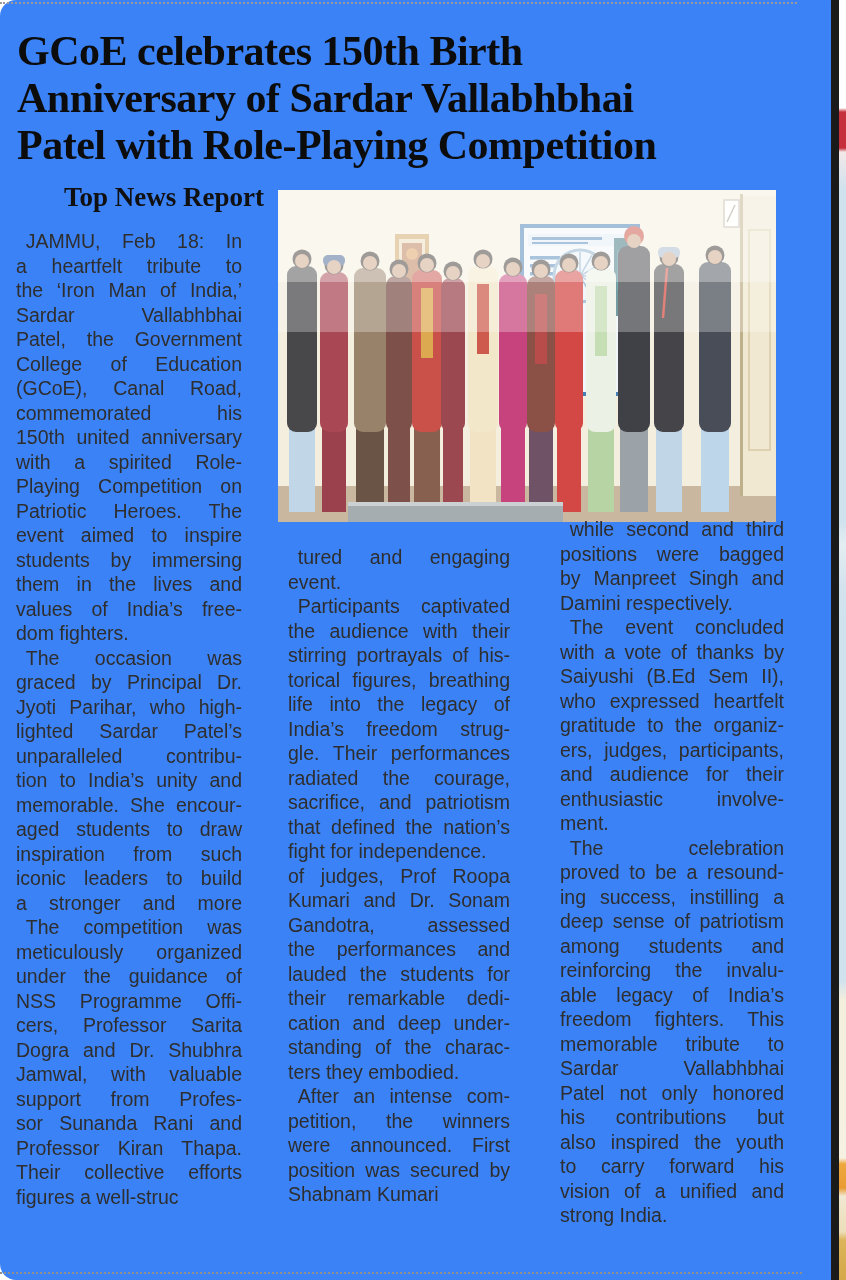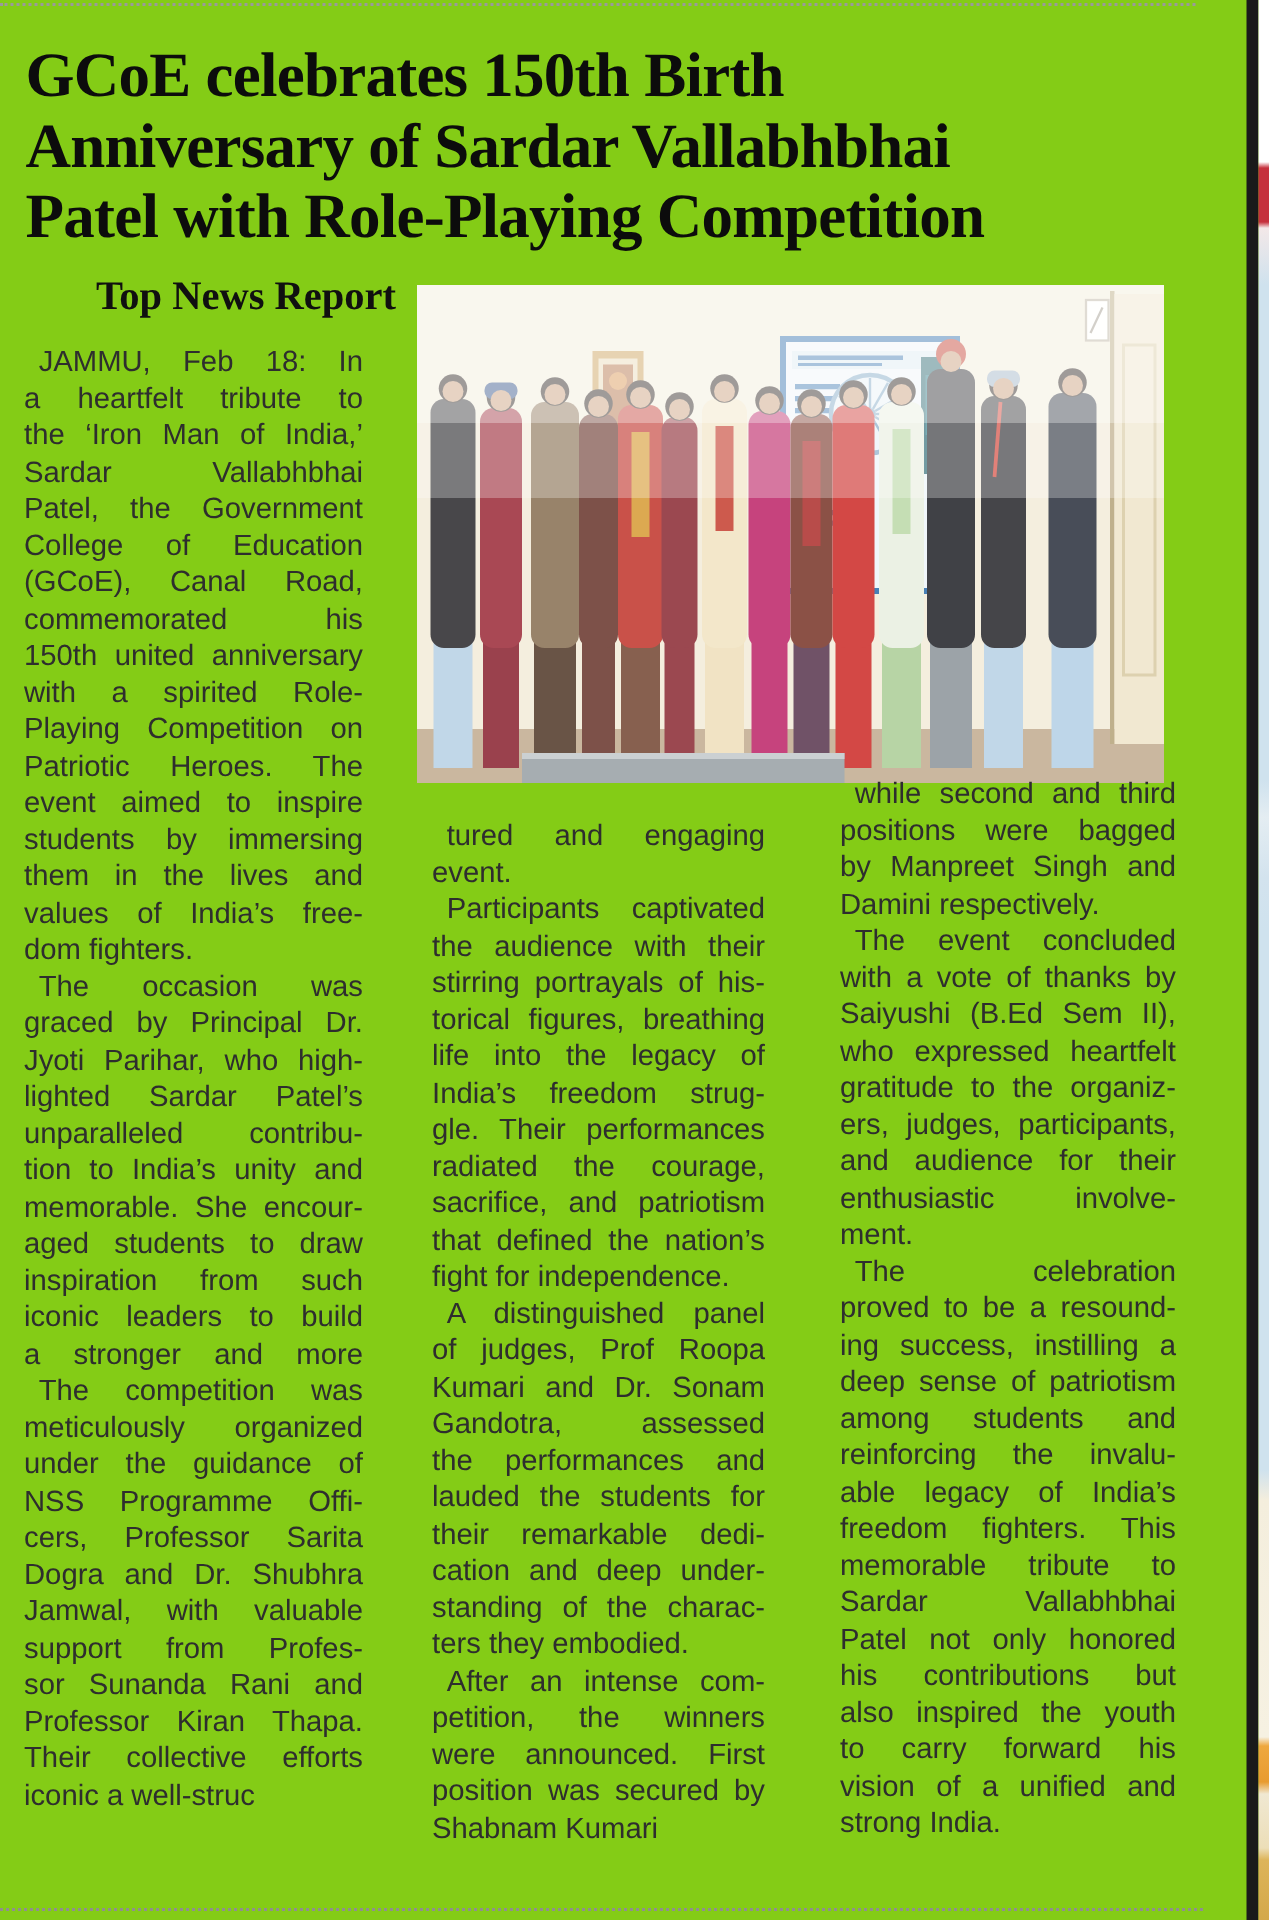--- a/index.html
+++ b/index.html
@@ -1,20 +1,20 @@
 <!DOCTYPE html>
 <html><head>
 <meta charset="utf-8">
 <style>
   html,body{margin:0;padding:0;}
   body{
     width:846px;height:1280px;position:relative;overflow:hidden;
     background:#ffffff;font-family:"Liberation Sans",sans-serif;
   }
-  .page{position:absolute;inset:0;background:#84cc16;}
+  .page{position:absolute;inset:0;background:#3b82f6;border-radius:16px;}
   .top-rule{position:absolute;left:0;top:2px;width:797px;height:0;border-top:2px dotted #9a9a9a;}
   .headline{position:absolute;left:17px;top:28px;width:805px;margin:0;
     font-family:"Liberation Serif",serif;font-weight:700;font-size:42px;line-height:47px;
     color:#0c0c0c;letter-spacing:-0.5px;}
   .headline div{white-space:nowrap;}
   .kicker{position:absolute;left:20px;top:182px;
     font-family:"Liberation Serif",serif;font-weight:700;font-size:27px;line-height:30px;color:#101010;margin-left:44px;}
   .photo{position:absolute;left:278px;top:190px;width:498px;height:332px;display:block;}
   .article-col{position:absolute;font-size:19.5px;line-height:24.5px;color:#2e2e2e;}
   .col1{left:16px;top:229px;width:226px;}
@@ -233,37 +233,36 @@
       <div class="line">meticulously organized</div>
       <div class="line">under the guidance of</div>
       <div class="line">NSS Programme Offi-</div>
       <div class="line">cers, Professor Sarita</div>
       <div class="line">Dogra and Dr. Shubhra</div>
       <div class="line">Jamwal, with valuable</div>
       <div class="line">support from Profes-</div>
       <div class="line">sor Sunanda Rani and</div>
       <div class="line">Professor Kiran Thapa.</div>
       <div class="line">Their collective efforts</div>
-      <div class="line par-end">iconic a well-struc</div>
+      <div class="line par-end">figures a well-struc</div>
     </div>
   <div class="article-col col2">
       <div class="line"> tured and engaging</div>
       <div class="line par-end">event.</div>
       <div class="line"> Participants captivated</div>
       <div class="line">the audience with their</div>
       <div class="line">stirring portrayals of his-</div>
       <div class="line">torical figures, breathing</div>
       <div class="line">life into the legacy of</div>
       <div class="line">India’s freedom strug-</div>
       <div class="line">gle. Their performances</div>
       <div class="line">radiated the courage,</div>
       <div class="line">sacrifice, and patriotism</div>
       <div class="line">that defined the nation’s</div>
       <div class="line par-end">fight for independence.</div>
-      <div class="line"> A distinguished panel</div>
       <div class="line">of judges, Prof Roopa</div>
       <div class="line">Kumari and Dr. Sonam</div>
       <div class="line">Gandotra, assessed</div>
       <div class="line">the performances and</div>
       <div class="line">lauded the students for</div>
       <div class="line">their remarkable dedi-</div>
       <div class="line">cation and deep under-</div>
       <div class="line">standing of the charac-</div>
       <div class="line par-end">ters they embodied.</div>
       <div class="line"> After an intense com-</div>

